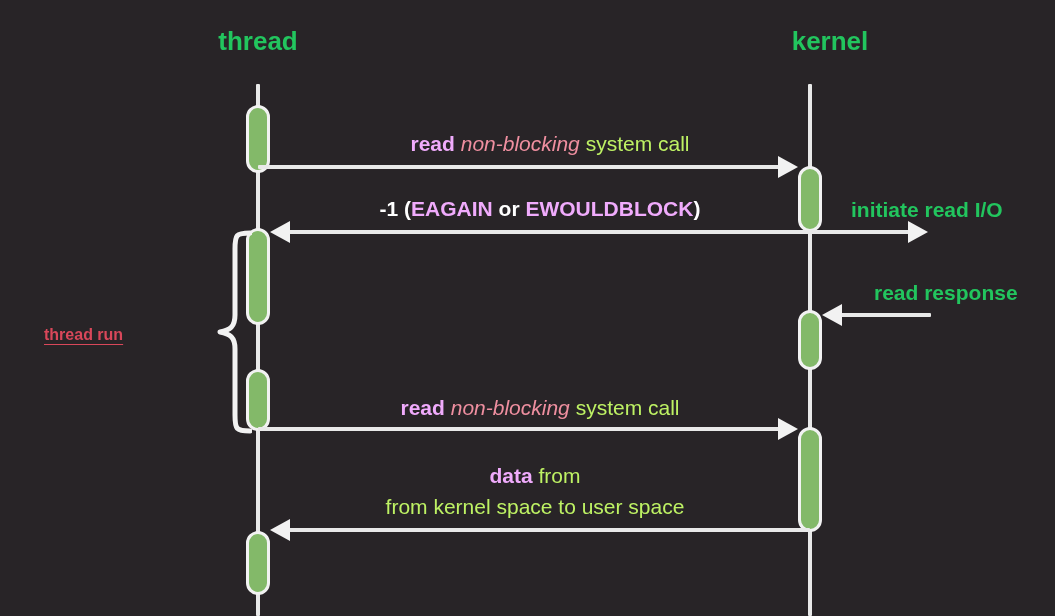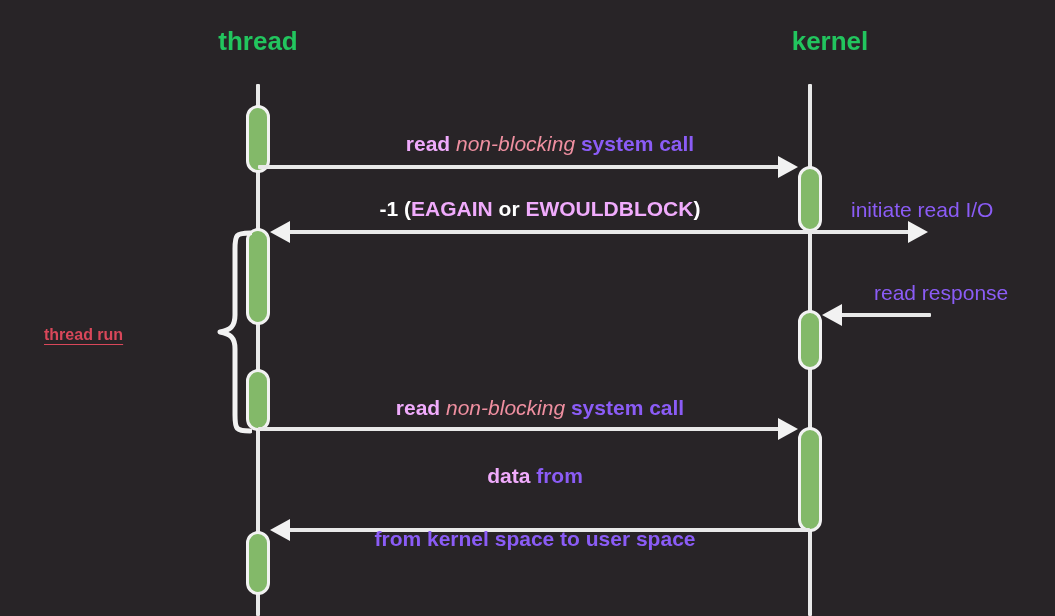--- a/index.html
+++ b/index.html
@@ -82,23 +82,23 @@
     transform: translateX(-50%);
     text-align: center;
     line-height: 31px;
   }
   .msg-text.left-anchor {
     transform: none;
     text-align: left;
   }
   .tok-blue   { color: #f0abfc; font-weight: bold; }
   .tok-pink   { color: #ef8fa0; font-weight: normal; font-style: italic; }
-  .tok-white  { color: #8b5cf6; font-weight: bold; margin-top: 32px; }
+  .tok-white  { color: #bef264; font-weight: normal; }
   .tok-white-b{ color: #ffffff; font-weight: bold; }
-  .tok-plain  { color: #8b5cf6; font-weight: normal; text-align: center; }
+  .tok-plain  { color: #22c55e; font-weight: bold; text-align: center; }
 
   
   .brace-wrap {
     position: absolute;
   }
   .brace-wrap svg { display: block; }
   .brace-label {
     position: absolute;
     font-size: 16px;
     font-weight: bold;

